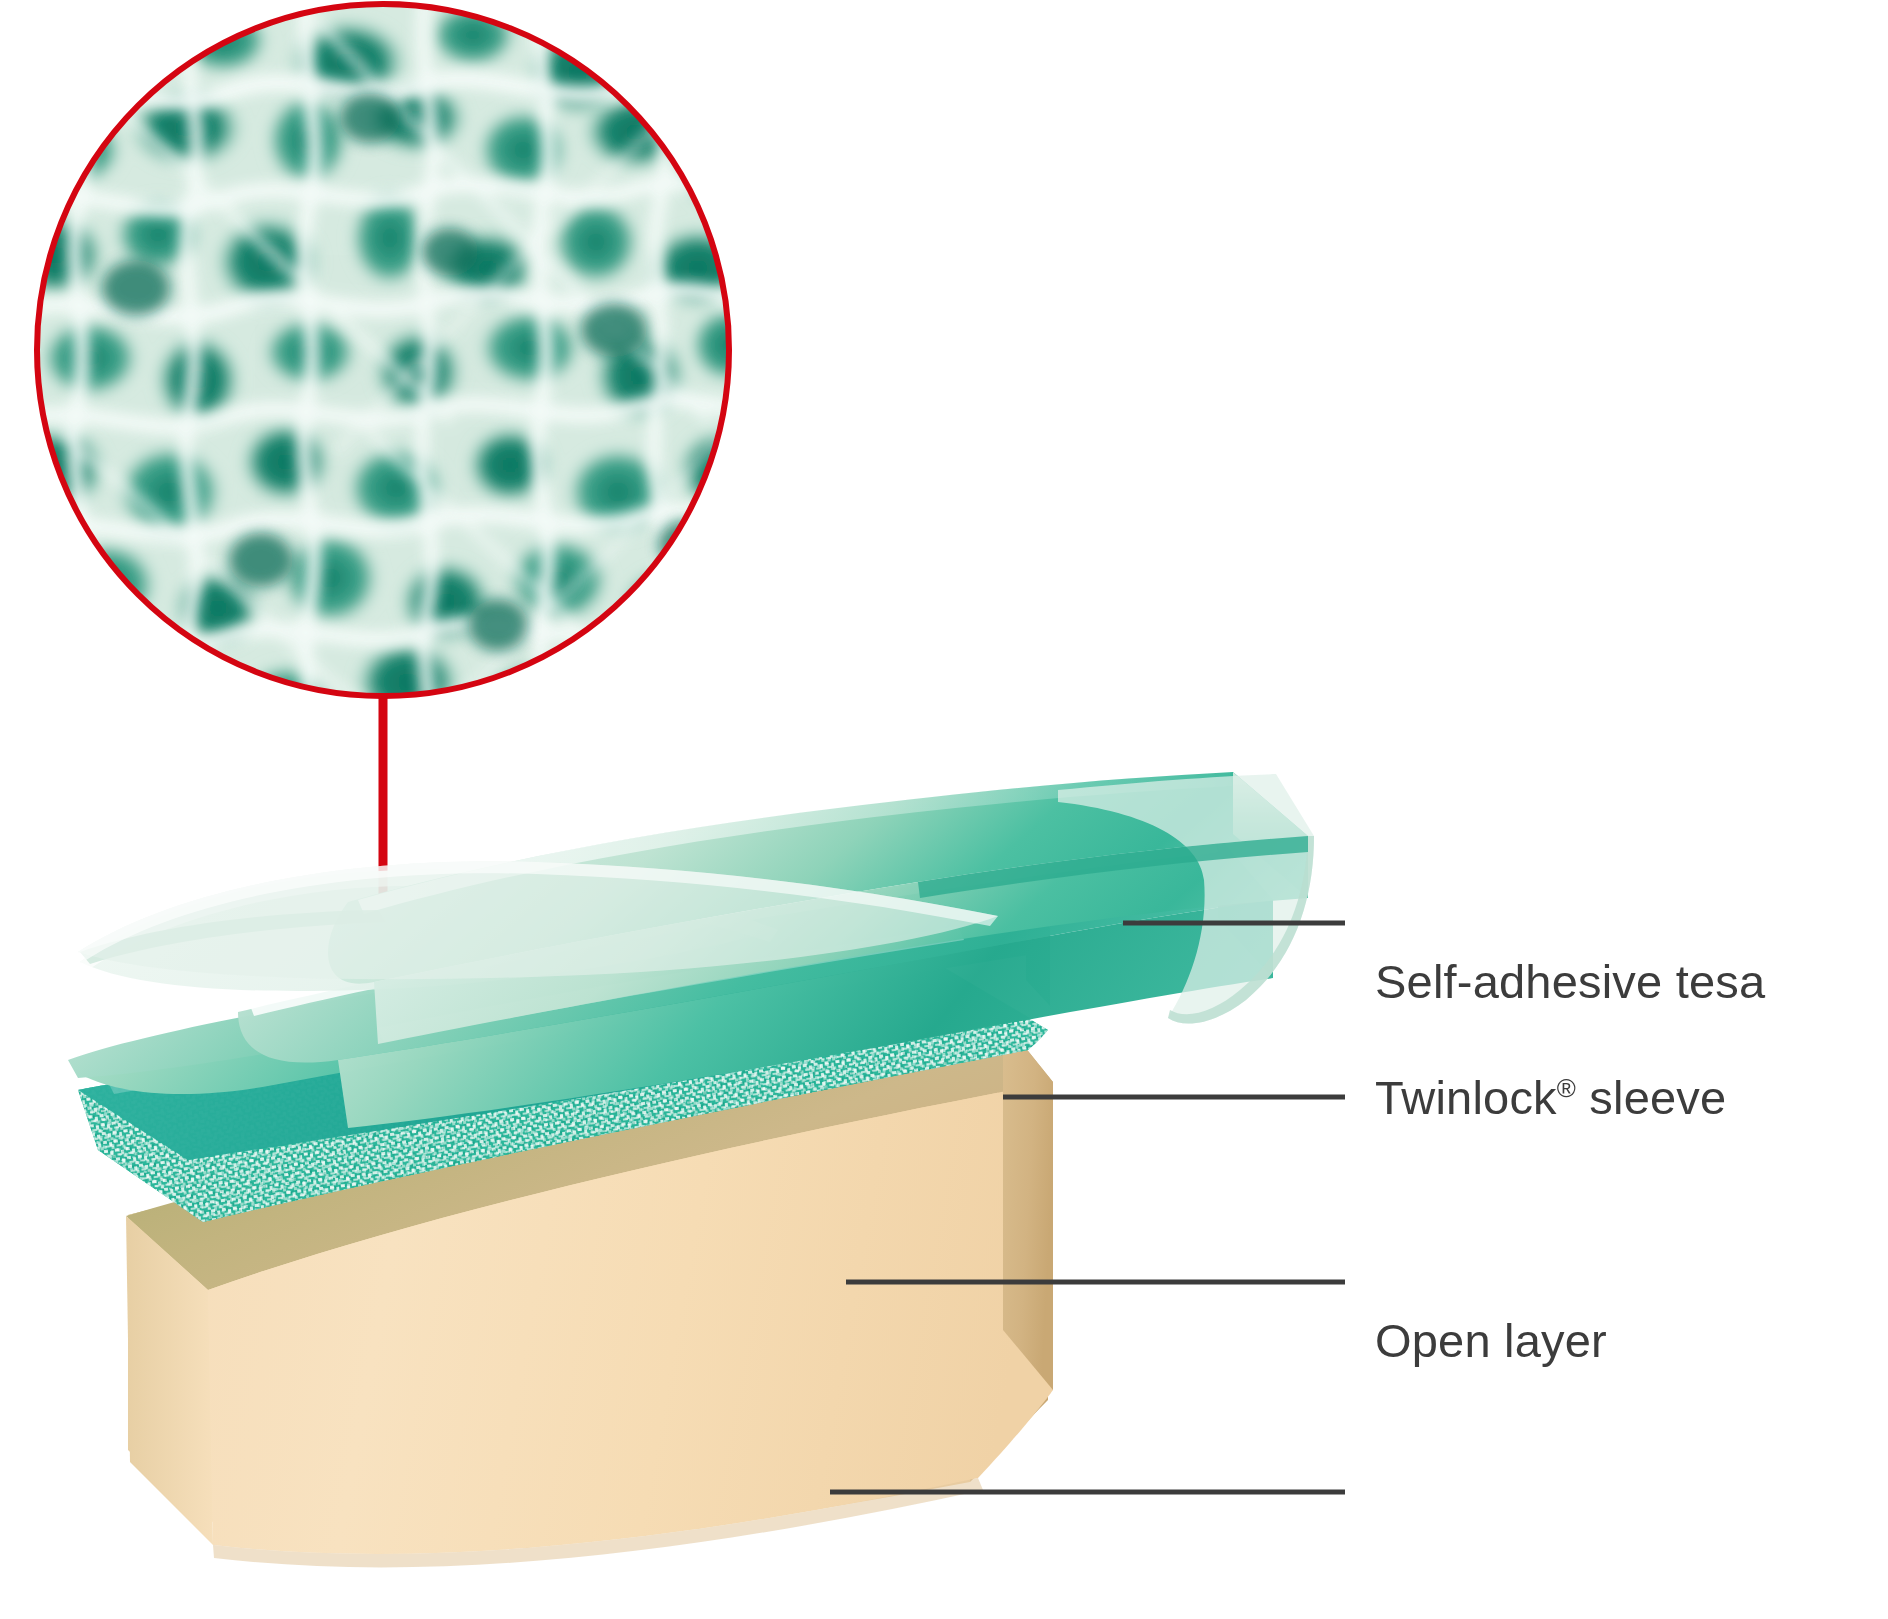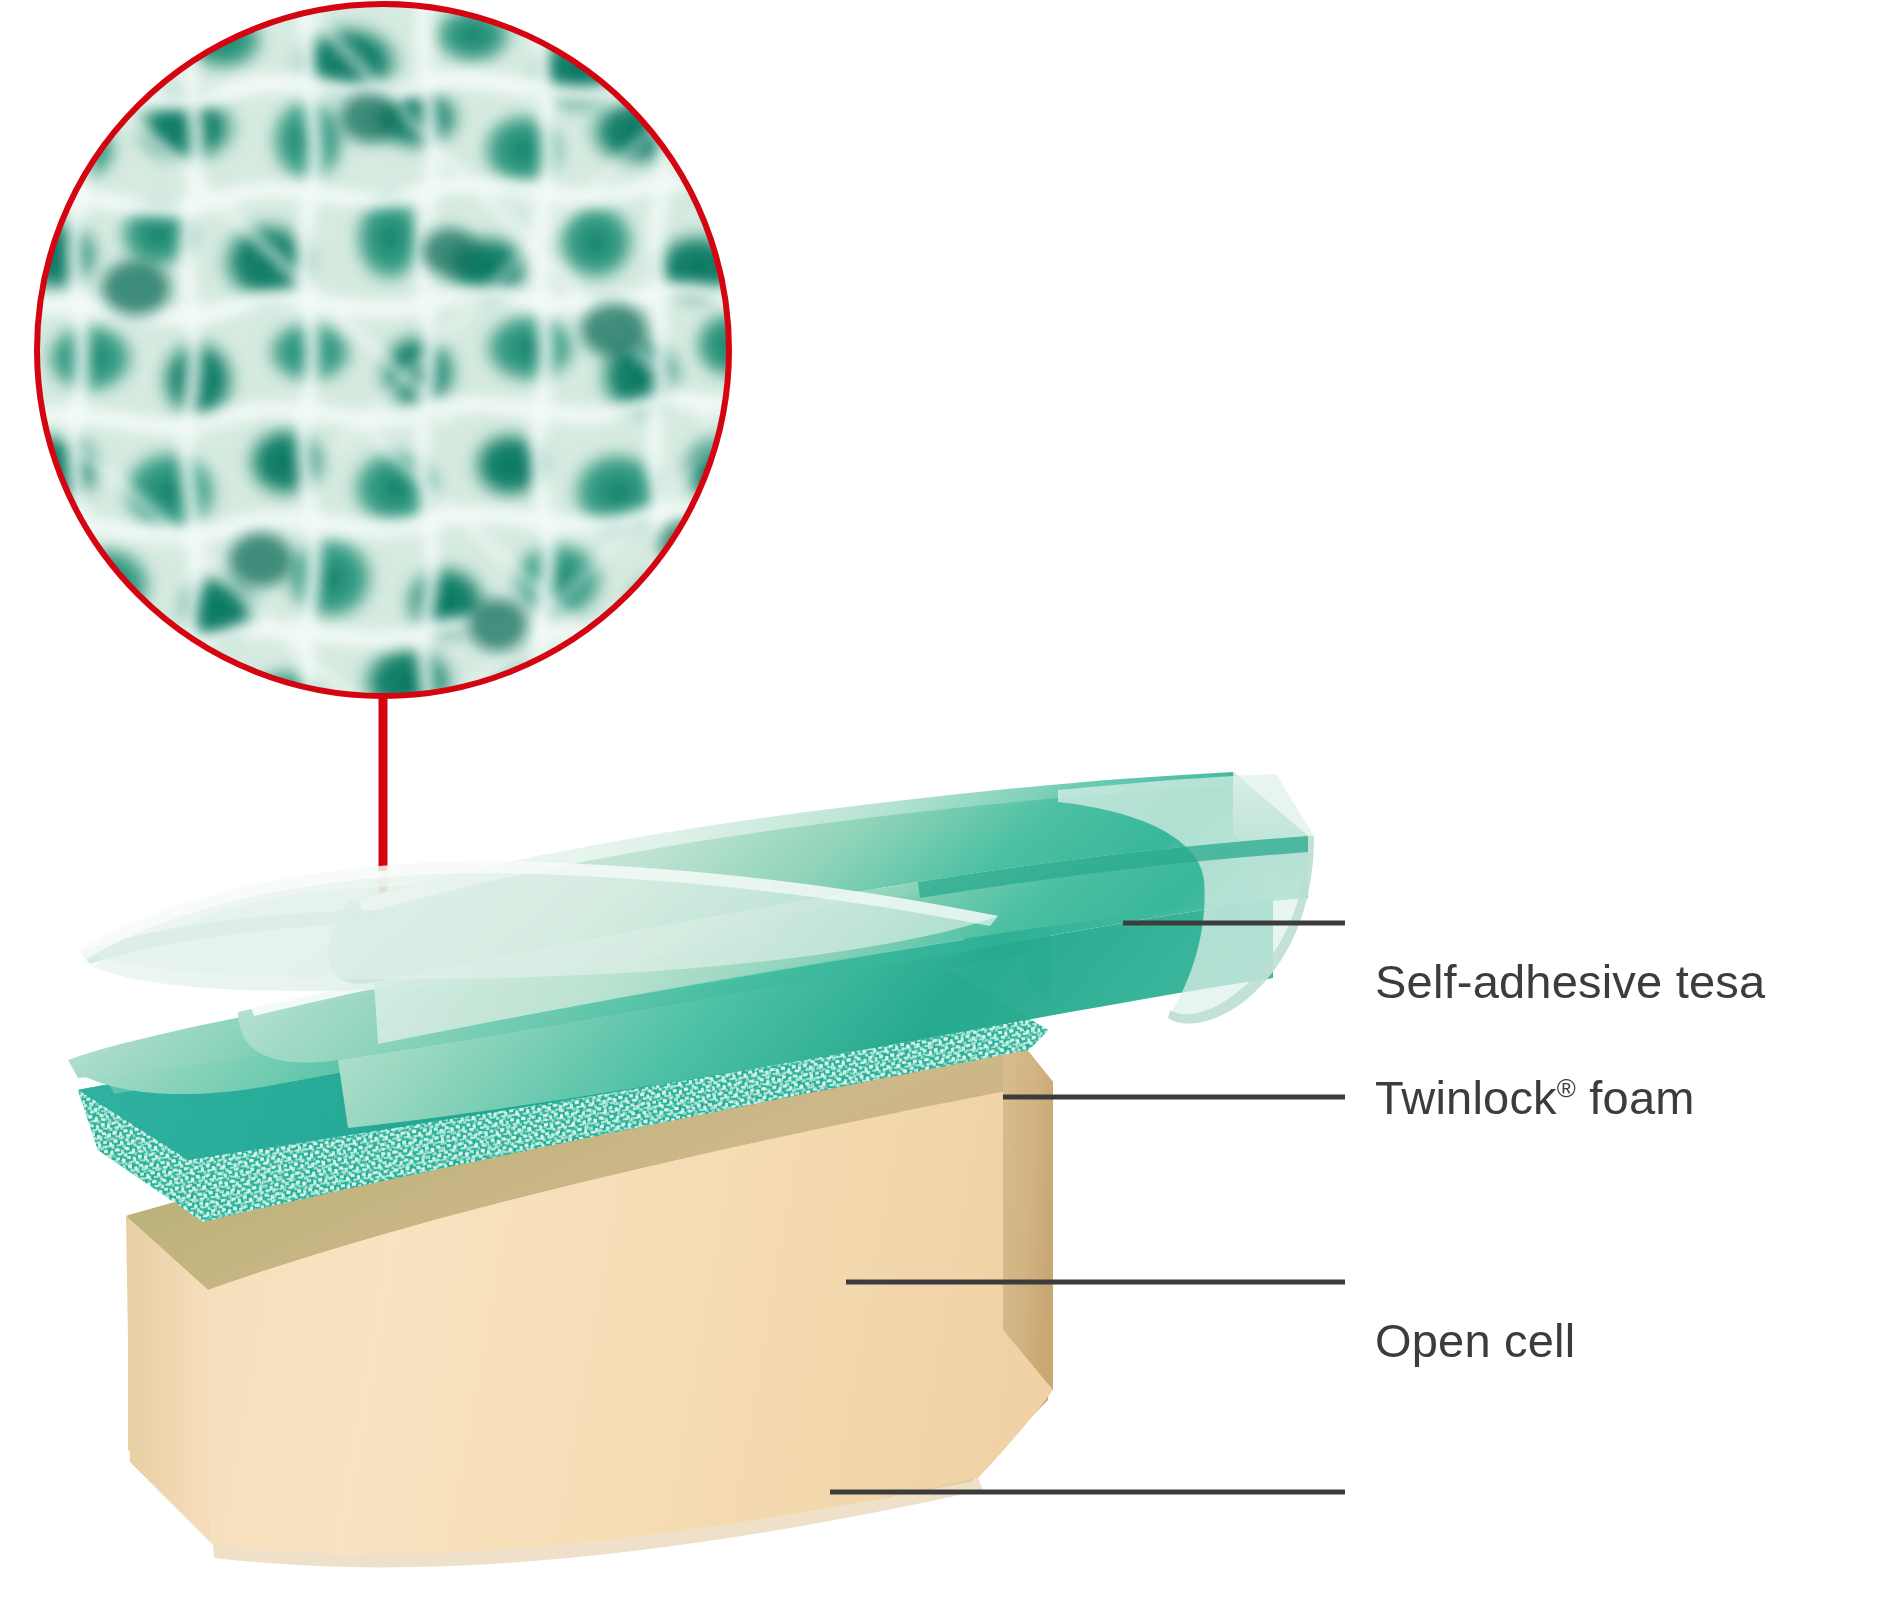--- a/index.html
+++ b/index.html
@@ -492,23 +492,23 @@
       <line x1="828" y1="1282" x2="1327" y2="1282"></line>
       <line x1="812" y1="1492" x2="1327" y2="1492"></line>
     </g>
 
   </svg>
 
   <div class="labels">
 
     <div class="label lbl-1">
       <span>Self-adhesive tesa</span><br>
-      <span>Twinlock</span><sup>®</sup><span> foam</span>
+      <span>Twinlock</span><sup>®</sup><span> sleeve</span>
     </div>
 
 
     <div class="label lbl-3">
-      <span>Open cell</span><br>
+      <span>Open layer</span><br>
     </div>
 
 
   </div>
 </div>
 
 </body></html>

